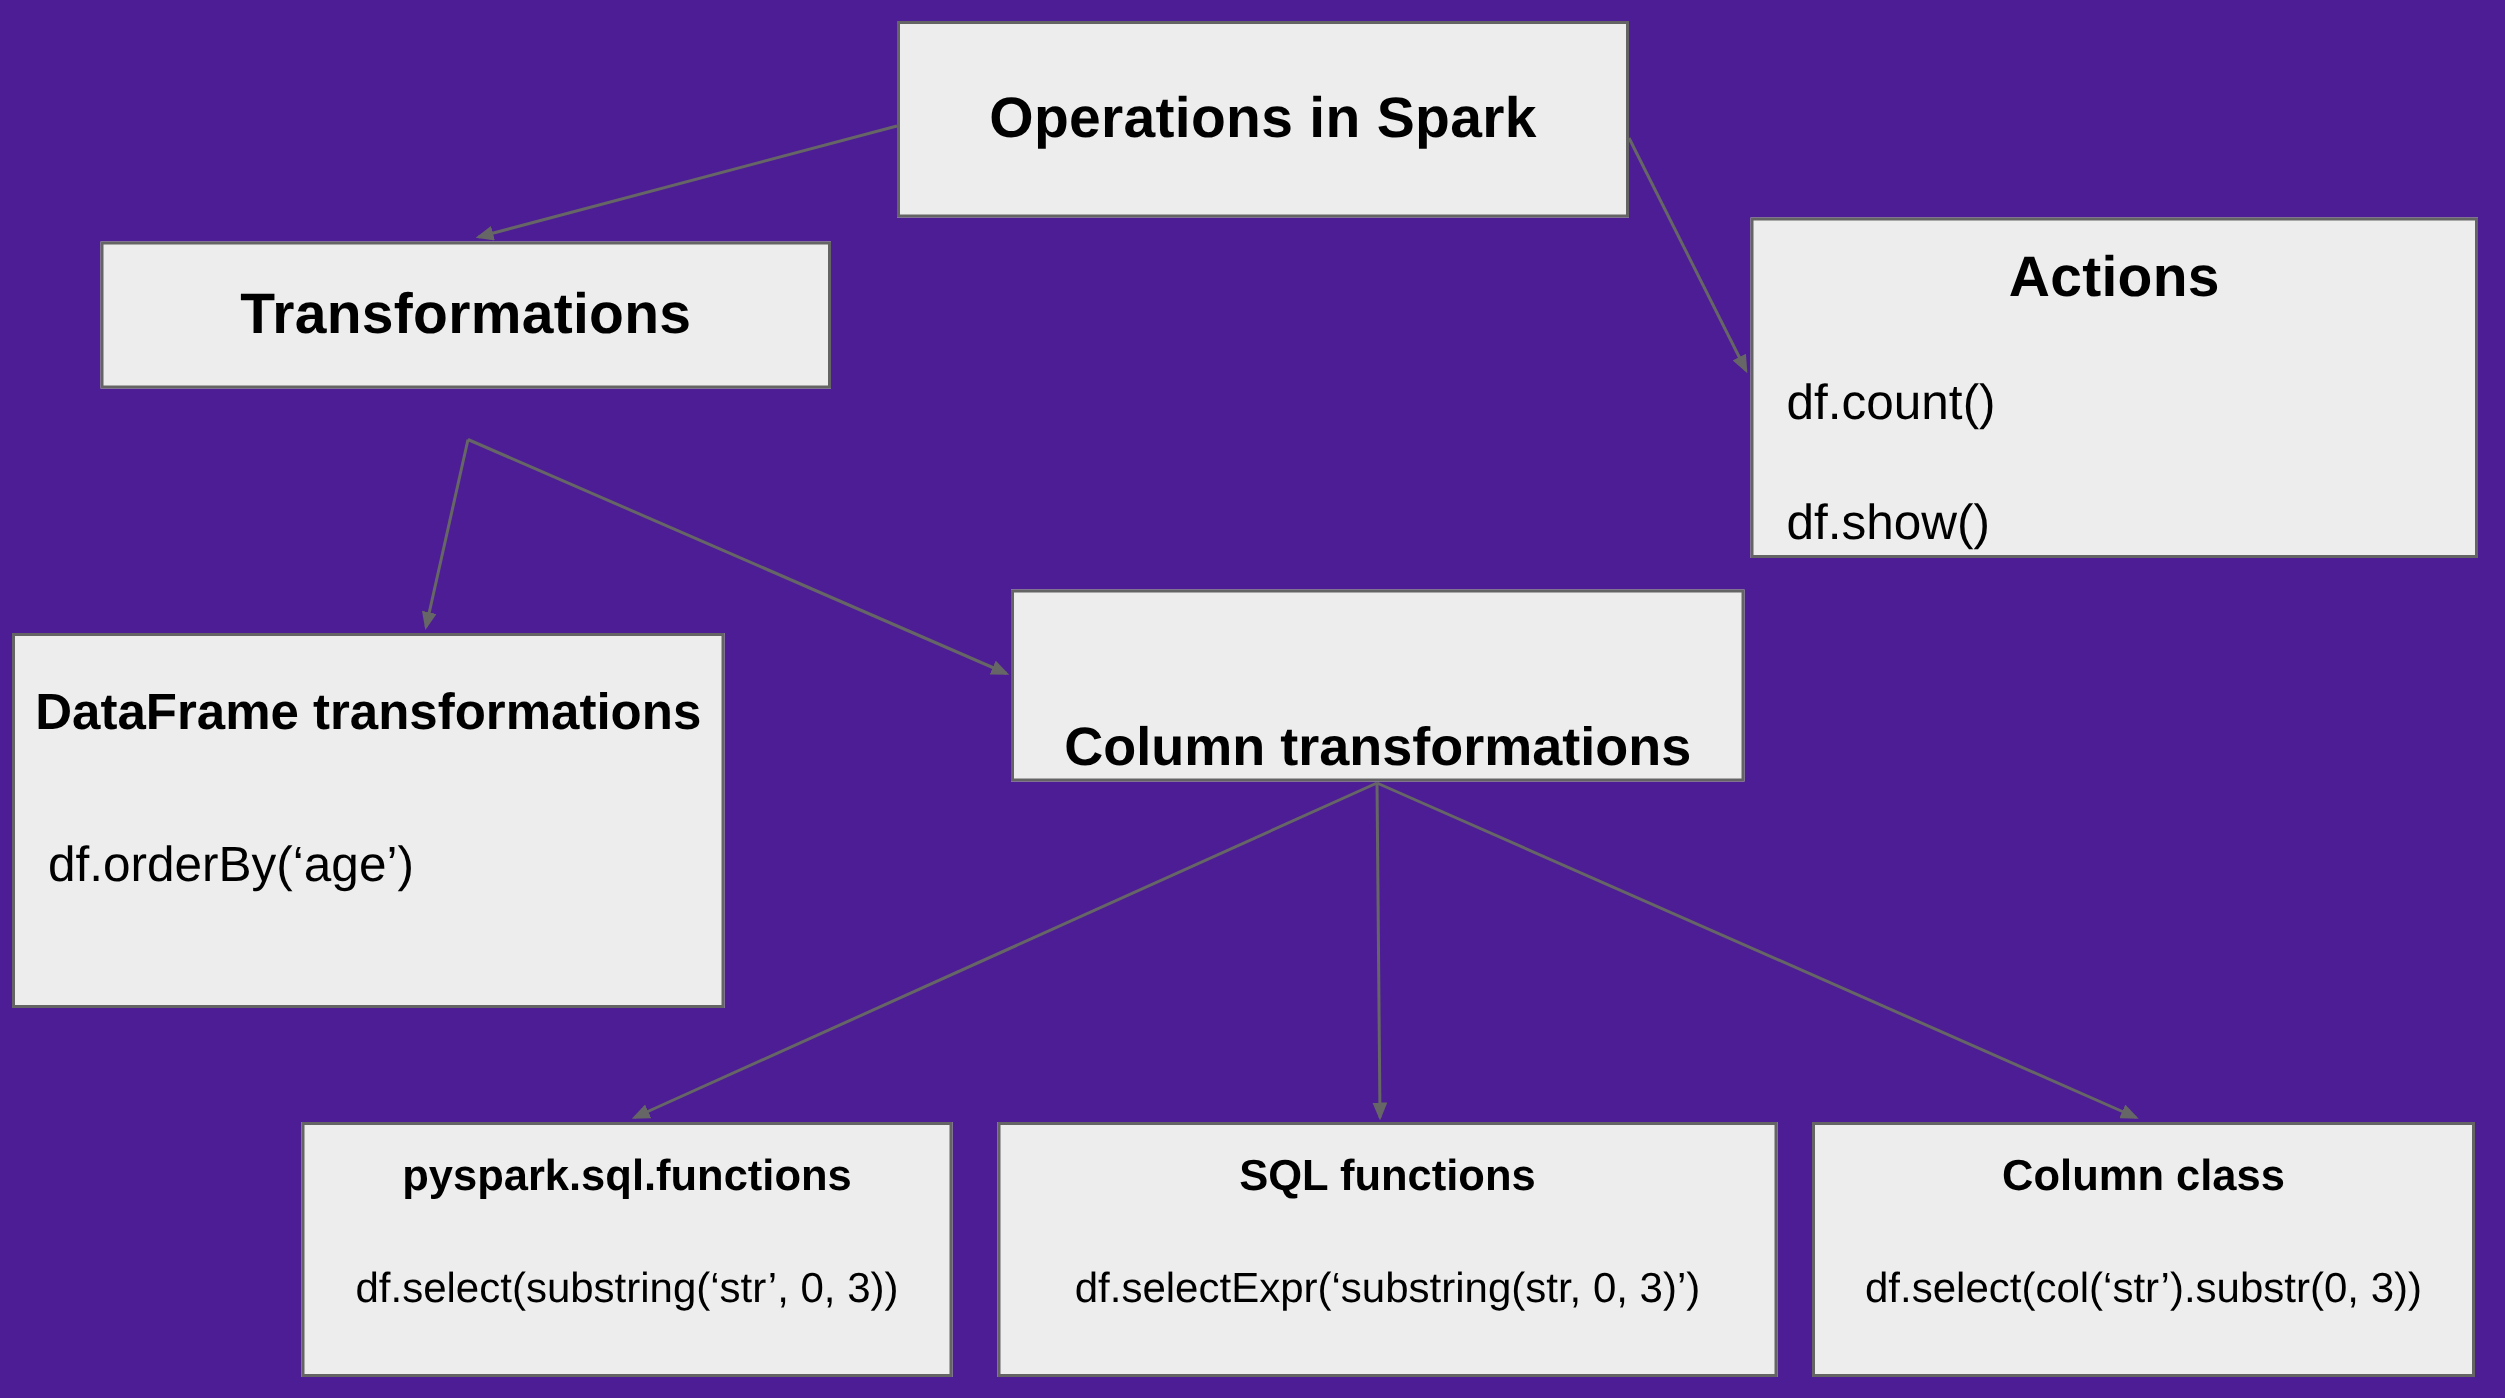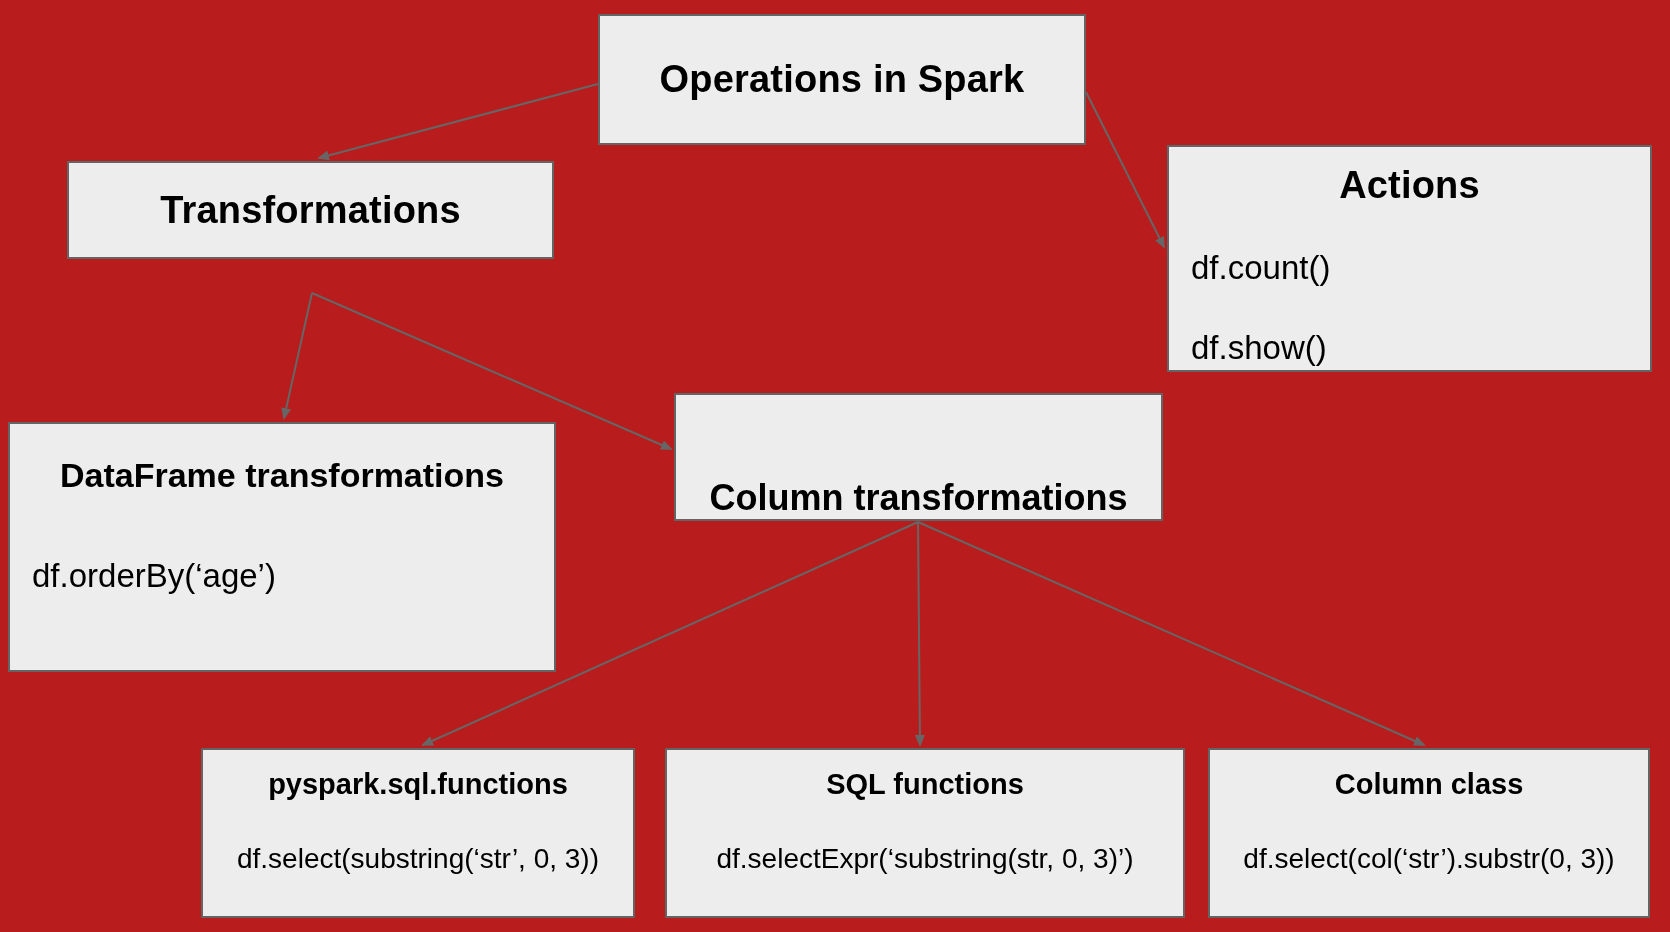--- a/index.html
+++ b/index.html
@@ -5,21 +5,21 @@
   html, body {
     margin: 0;
     padding: 0;
     background: #ffffff;
     font-family: "Liberation Sans", sans-serif;
   }
   #canvas {
     position: relative;
     width: 1670px;
     height: 932px;
-    background: #b91c1c;
+    background: #4c1d95;
     overflow: hidden;
   }
   #edges {
     position: absolute;
     left: 0;
     top: 0;
     width: 1670px;
     height: 932px;
     pointer-events: none;
   }
@@ -131,21 +131,21 @@
   <div class="node center-all" style="left:67px; top:161px; width:487px; height:98px;">
     <span class="title-xl">Transformations</span>
   </div>
 
   <div class="node node-actions" style="left:1167px; top:145px; width:485px; height:227px;">
     <span class="title-xl">Actions</span>
     <span class="code-lg">df.count()</span>
     <span class="code-lg">df.show()</span>
   </div>
 
-  <div class="node node-dataframe" style="left:8px; top:422px; width:548px; height:250px;">
+  <div class="node node-dataframe" style="left:8px; top:422px; width:475px; height:250px;">
     <span class="title-md">DataFrame transformations</span>
     <span class="code-lg">df.orderBy(‘age’)</span>
   </div>
 
   <div class="node center-all" style="left:674px; top:393px; width:489px; height:128px;align-items:flex-end;">
     <span class="title-lg">Column transformations</span>
   </div>
 
   <div class="node node-bottom" style="left:201px; top:748px; width:434px; height:170px;">
     <span class="title-sm">pyspark.sql.functions</span>

